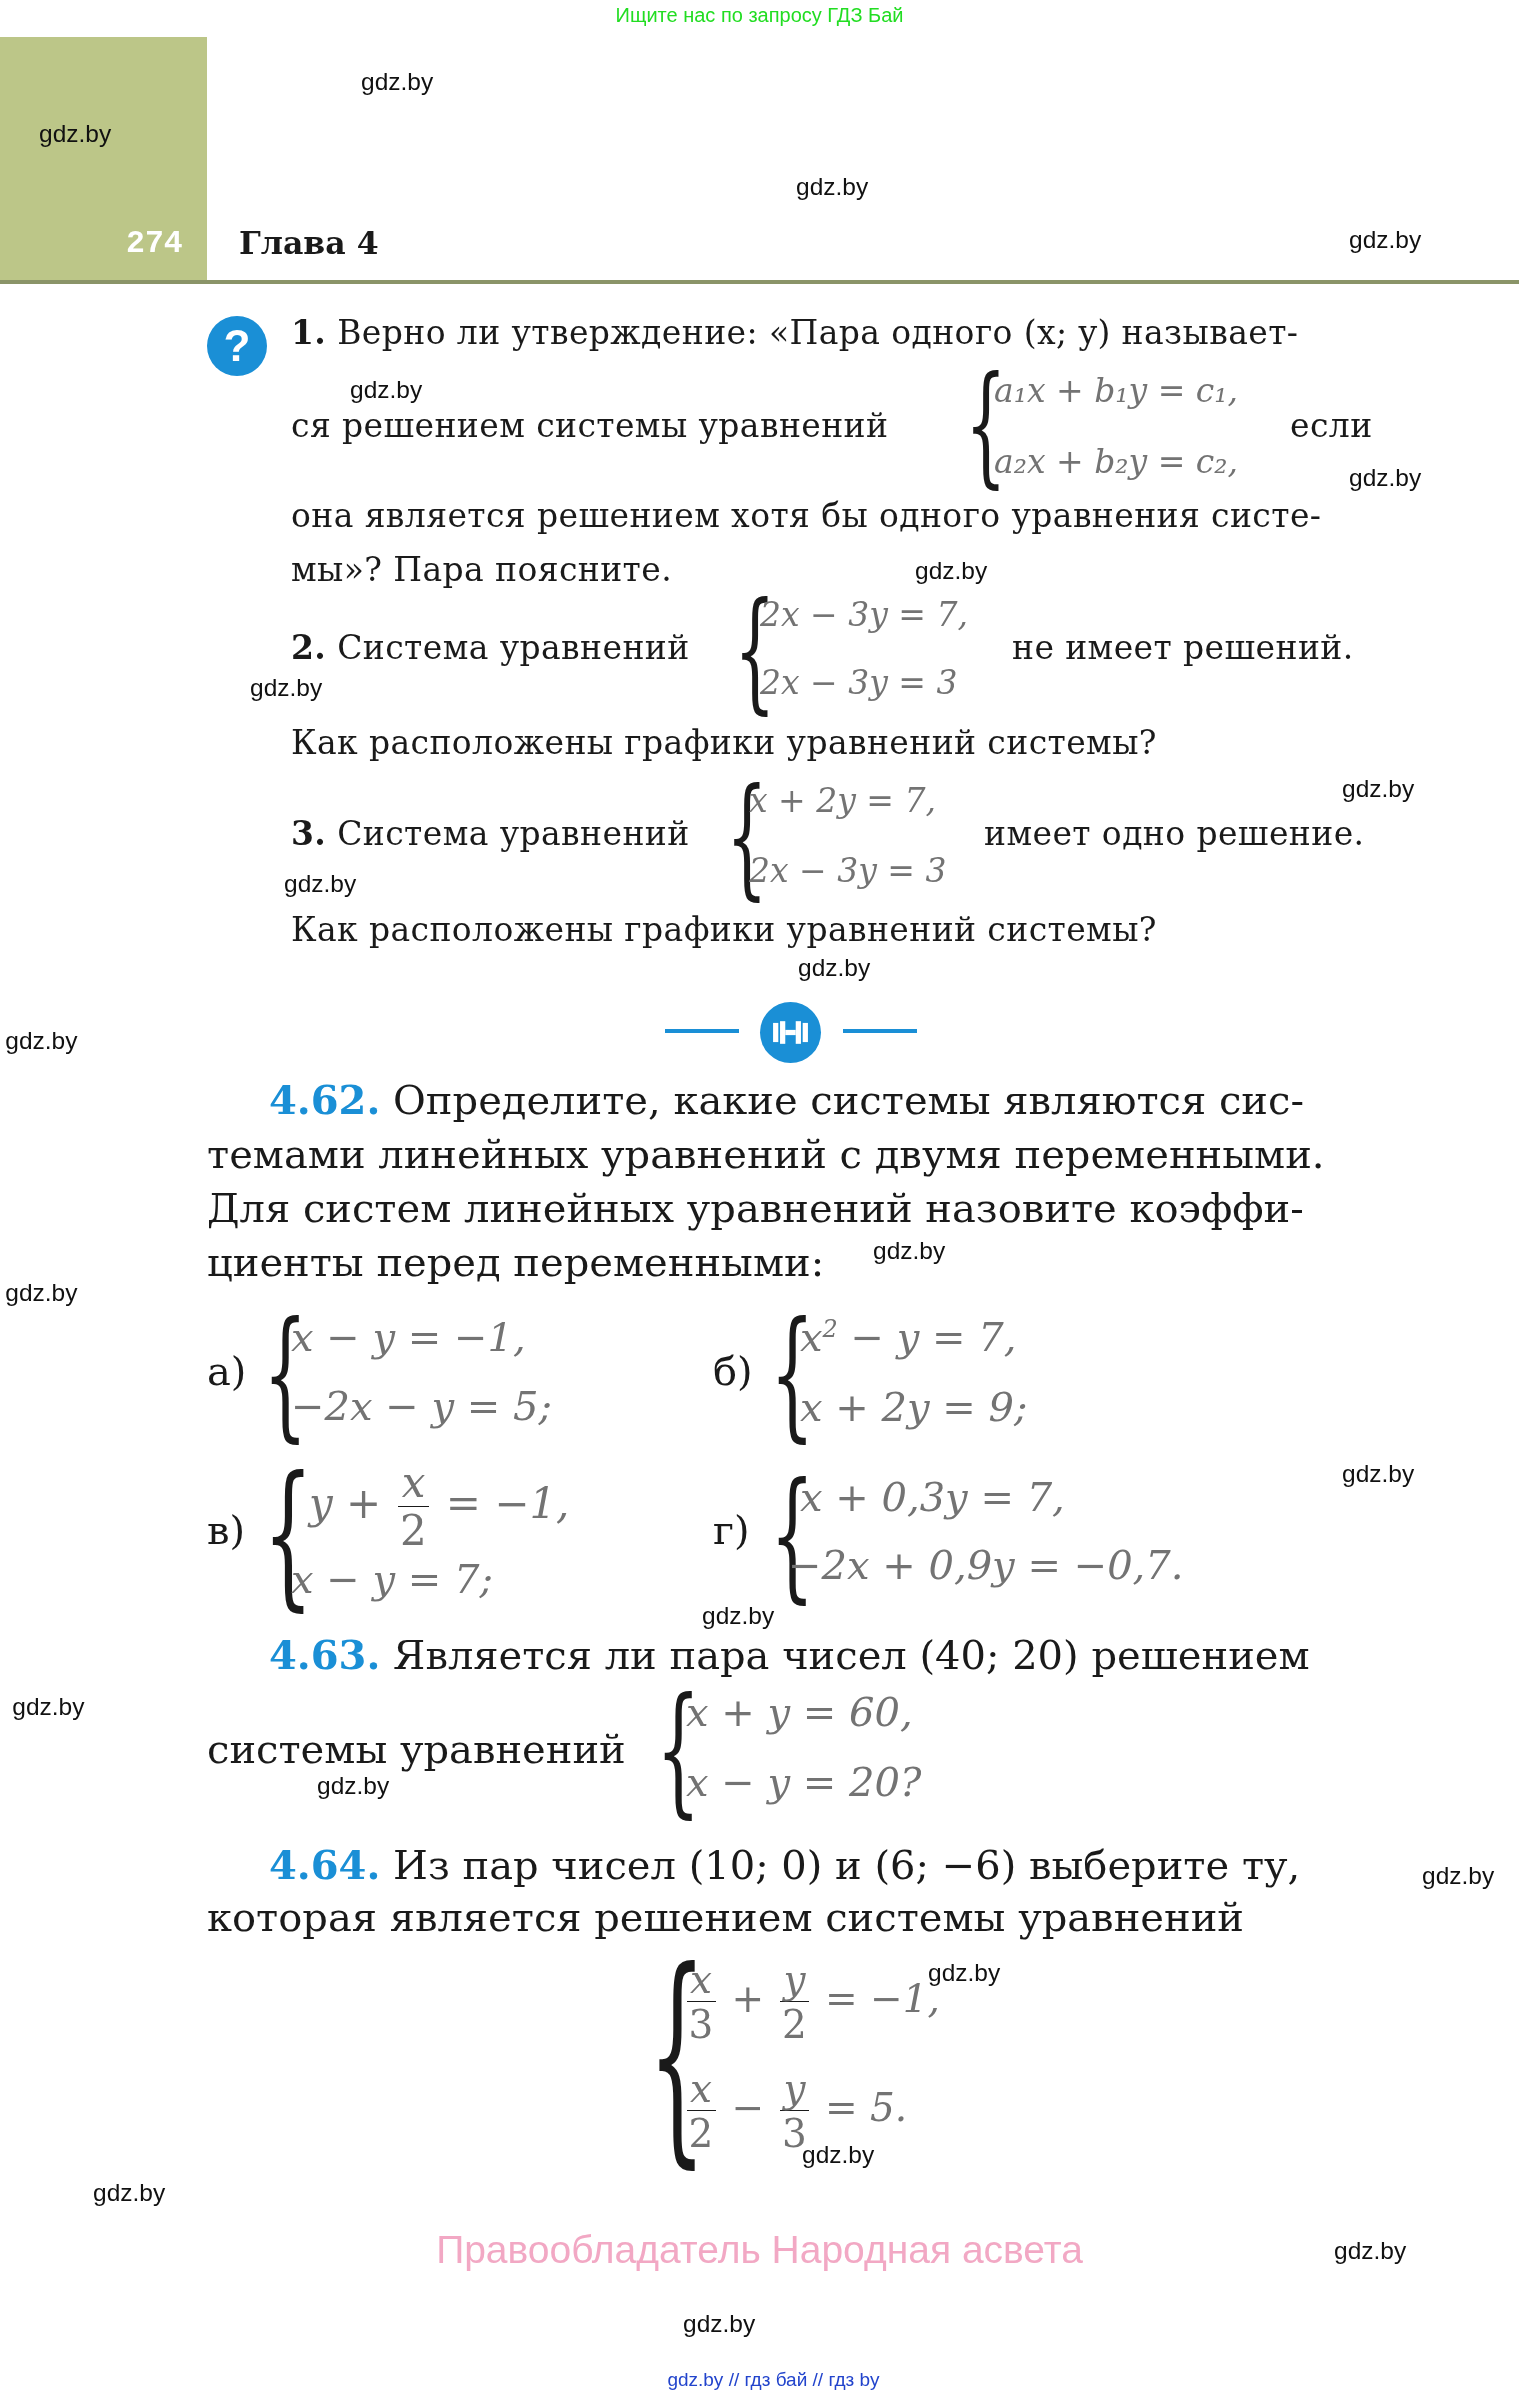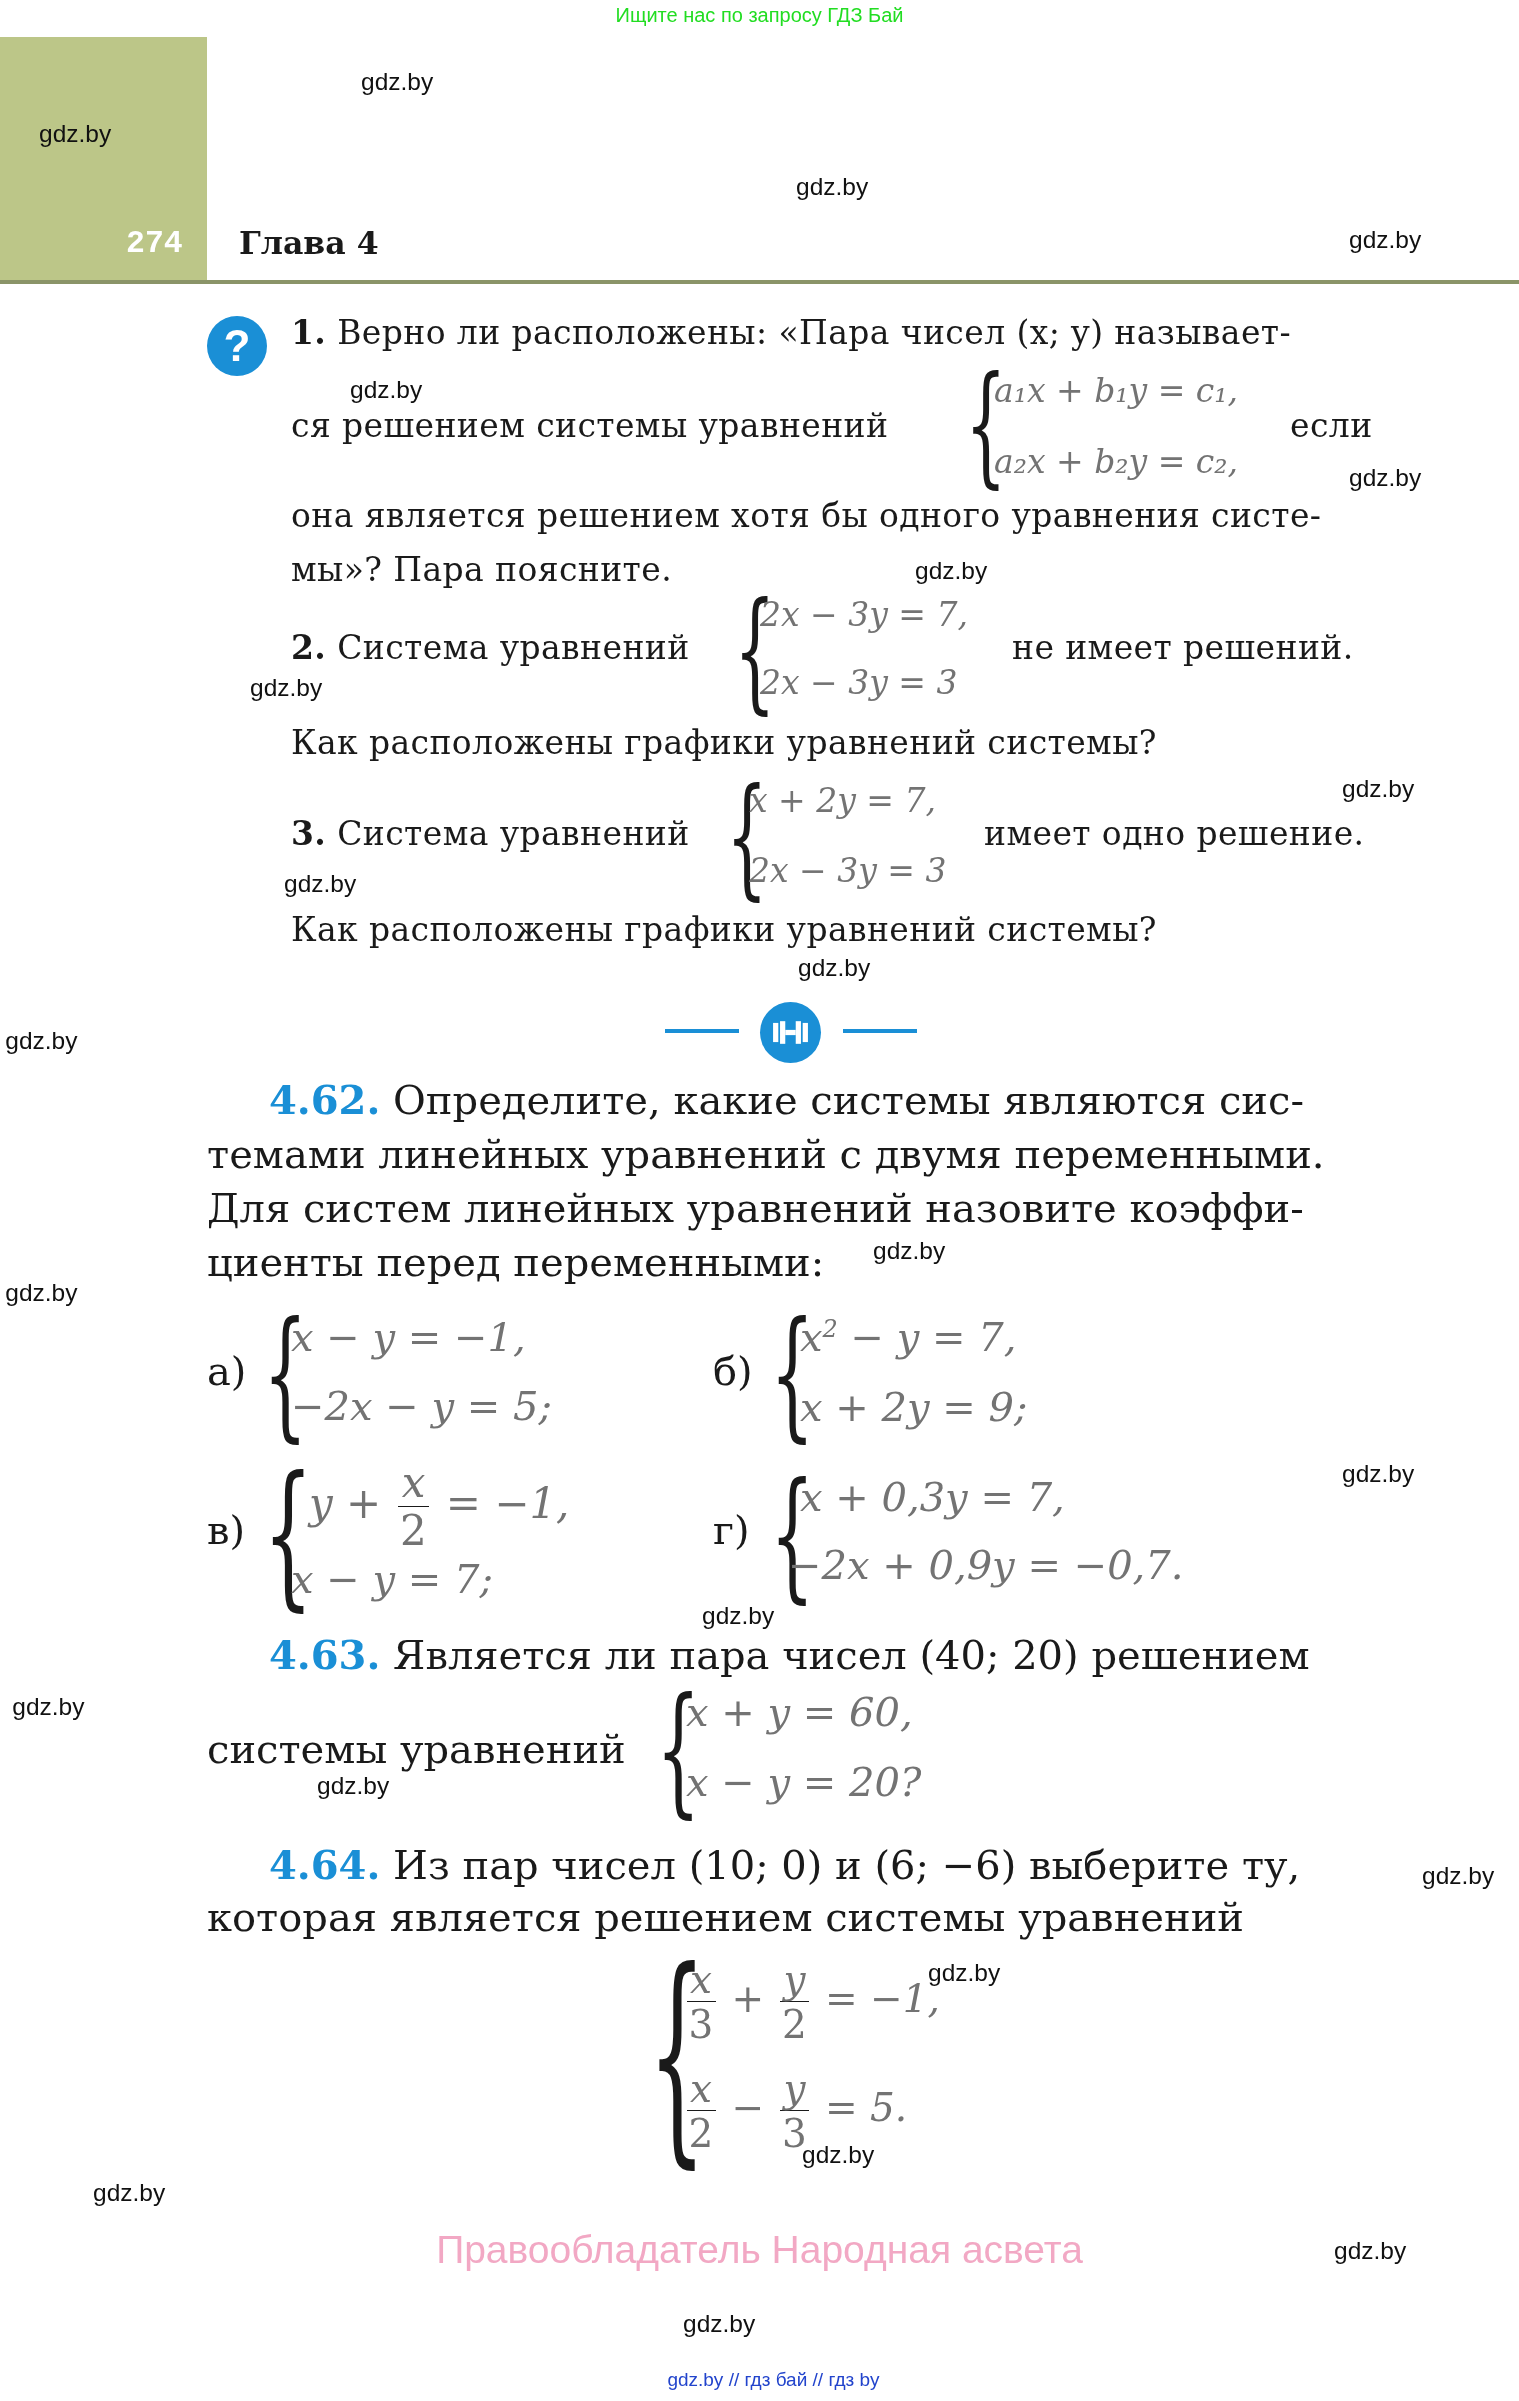--- a/index.html
+++ b/index.html
@@ -61,21 +61,21 @@
 <div class="wm" style="left:928px;top:1959px">gdz.by</div>
 <div class="wm" style="left:802px;top:2141px">gdz.by</div>
 <div class="wm" style="left:93px;top:2179px">gdz.by</div>
 <div class="wm" style="left:1334px;top:2237px">gdz.by</div>
 <div class="wm" style="left:683px;top:2310px">gdz.by</div>
 
 <div class="q-icon">?</div>
 
 <div class="q" style="left:291px;top:313px">
   <b>1.</b>
-  <span>Верно ли расположены: «Пара чисел (x; y) называет-</span>
+  <span>Верно ли утверждение: «Пара одного (x; y) называет-</span>
 </div>
 <div class="q" style="left:291px;top:406px">ся решением системы уравнений</div>
 <div class="brace" style="left:965px;top:348px;font-size:131px;transform:scaleX(0.5)">{</div>
 <div class="sys m" style="left:994px;top:371px;font-size:33px">a₁x + b₁y = c₁,</div>
 <div class="sys m" style="left:994px;top:442px;font-size:33px">a₂x + b₂y = c₂,</div>
 <div class="q" style="left:1290px;top:406px">если</div>
 <div class="q" style="left:291px;top:496px">она является решением хотя бы одного уравнения систе-</div>
 <div class="q" style="left:291px;top:550px">мы»? Пара поясните.</div>
 
 <div class="q" style="left:291px;top:628px">

